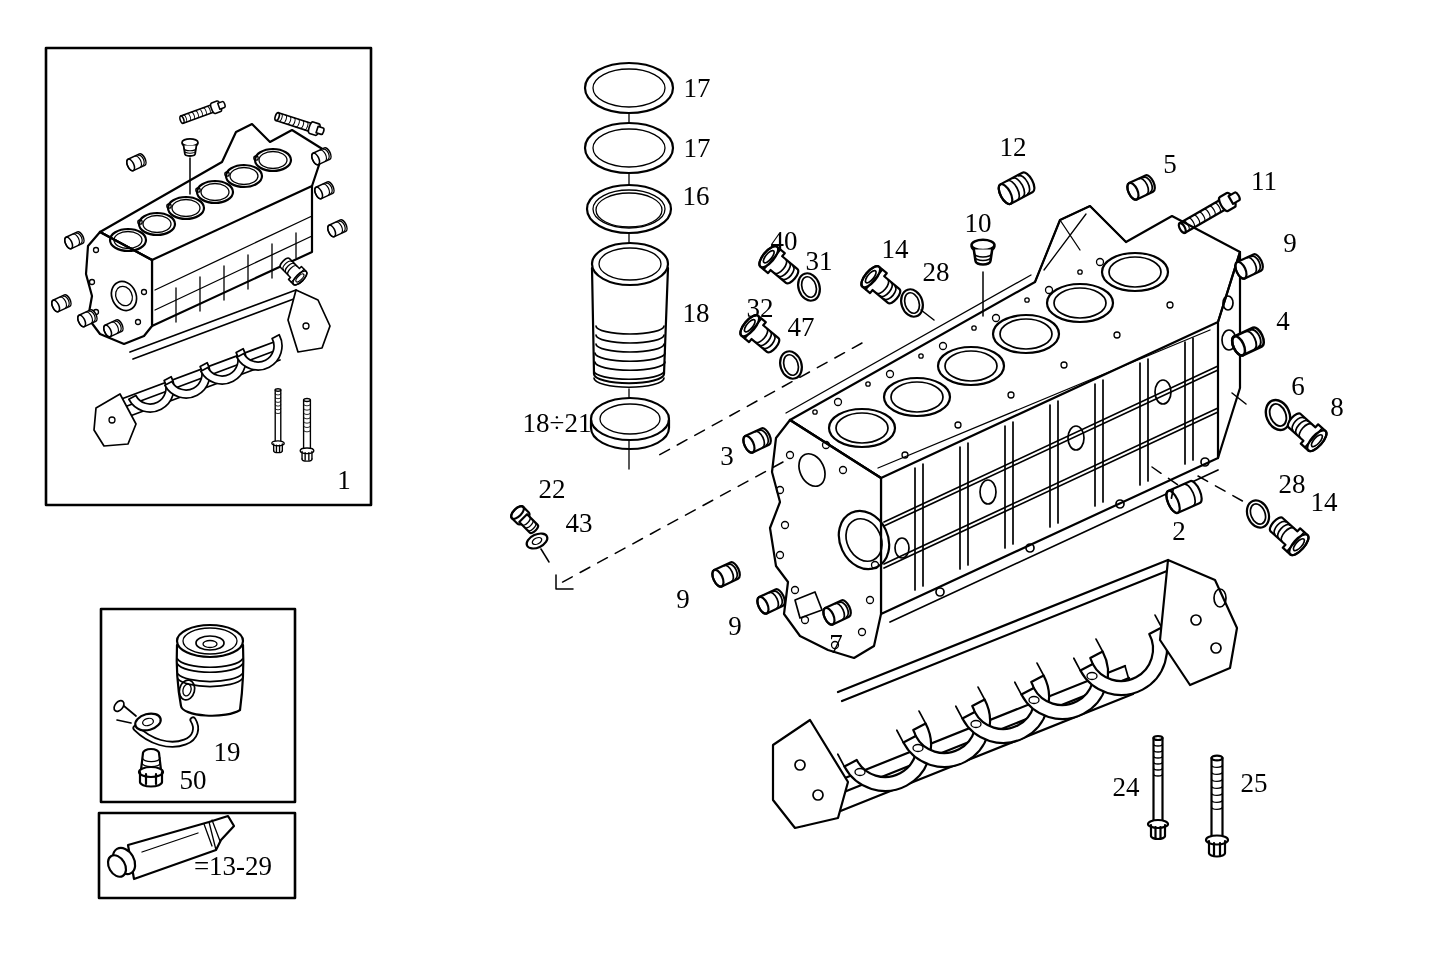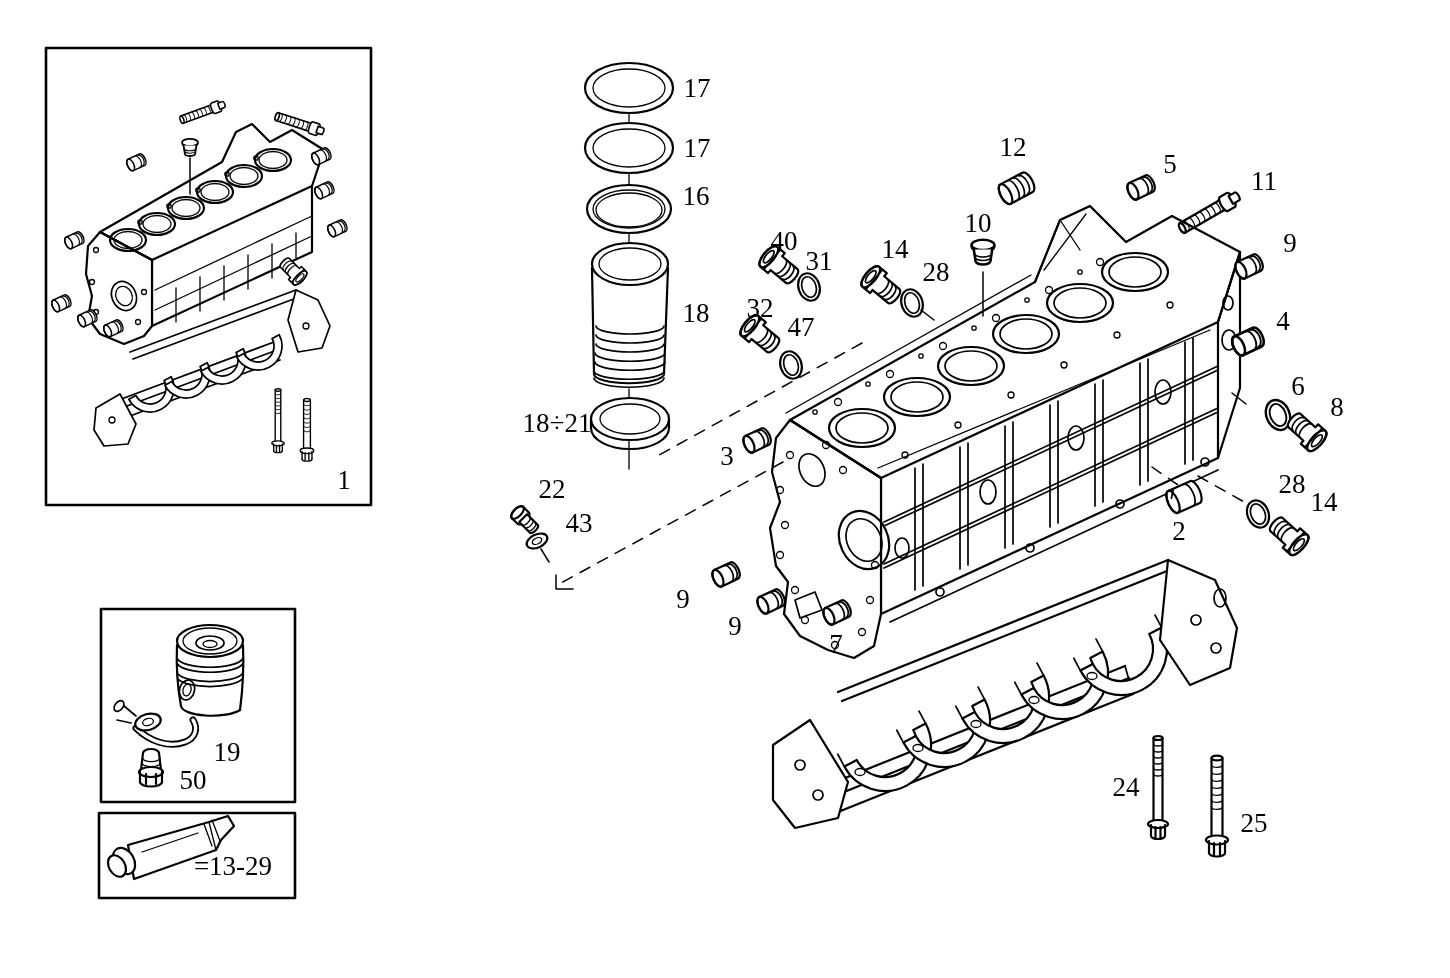--- a/index.html
+++ b/index.html
@@ -512,19 +512,19 @@
 <div class="co" style="left:1292px;top:484px">28</div>
 <div class="co" style="left:1324px;top:502px">14</div>
 <div class="co" style="left:1179px;top:531px">2</div>
 <div class="co" style="left:727px;top:456px">3</div>
 <div class="co" style="left:552px;top:489px">22</div>
 <div class="co" style="left:579px;top:523px">43</div>
 <div class="co" style="left:683px;top:599px">9</div>
 <div class="co" style="left:735px;top:626px">9</div>
 <div class="co" style="left:836px;top:644px">7</div>
 <div class="co" style="left:1126px;top:787px">24</div>
-<div class="co" style="left:1254px;top:823px">25</div>
+<div class="co" style="left:1254px;top:783px">25</div>
 <div class="co" style="left:344px;top:480px">1</div>
 <div class="co" style="left:227px;top:752px">19</div>
 <div class="co" style="left:193px;top:780px">50</div>
 <div class="co" style="left:233px;top:866px">=13-29</div>
 
 </div>
 
 </body></html>

